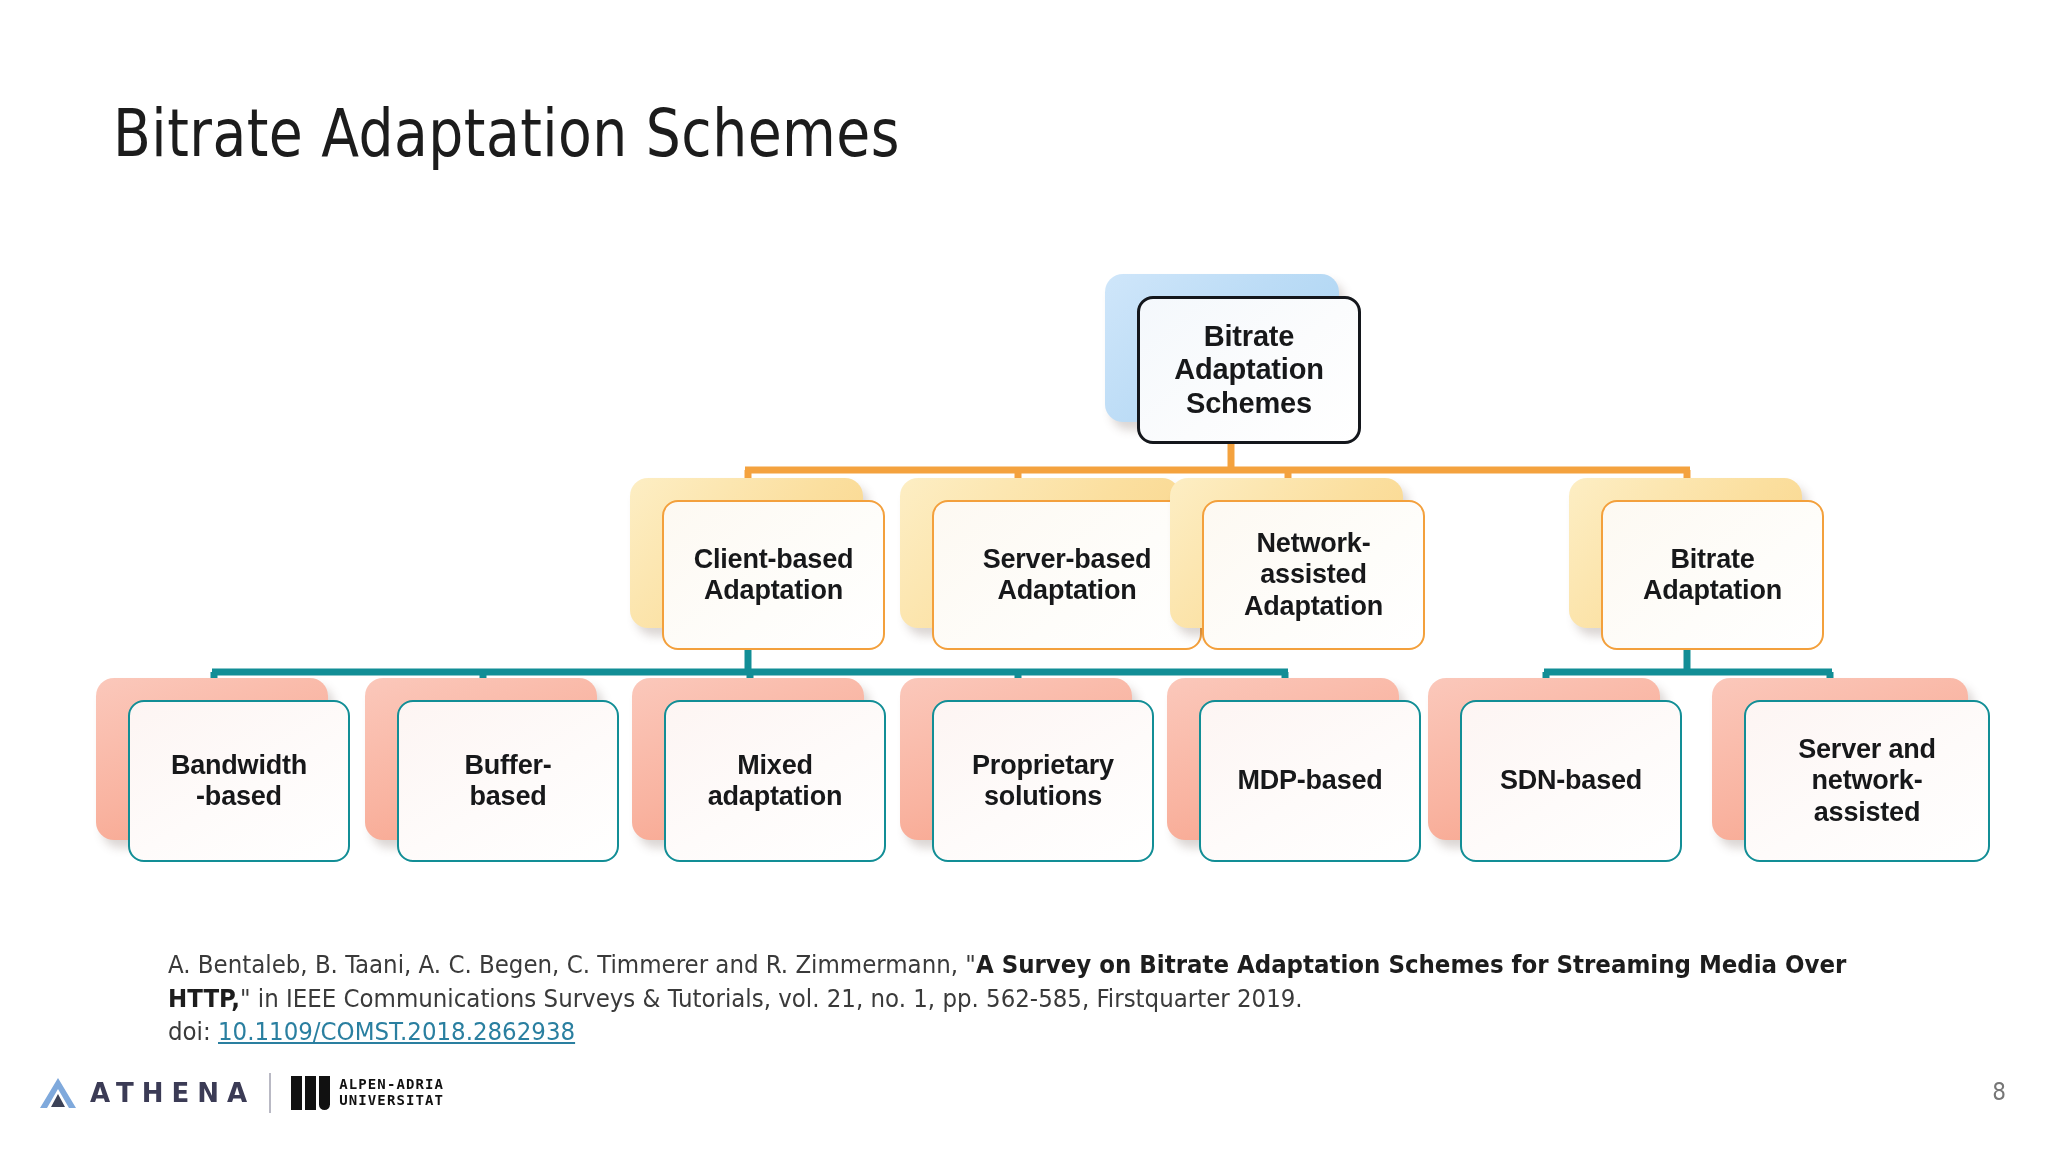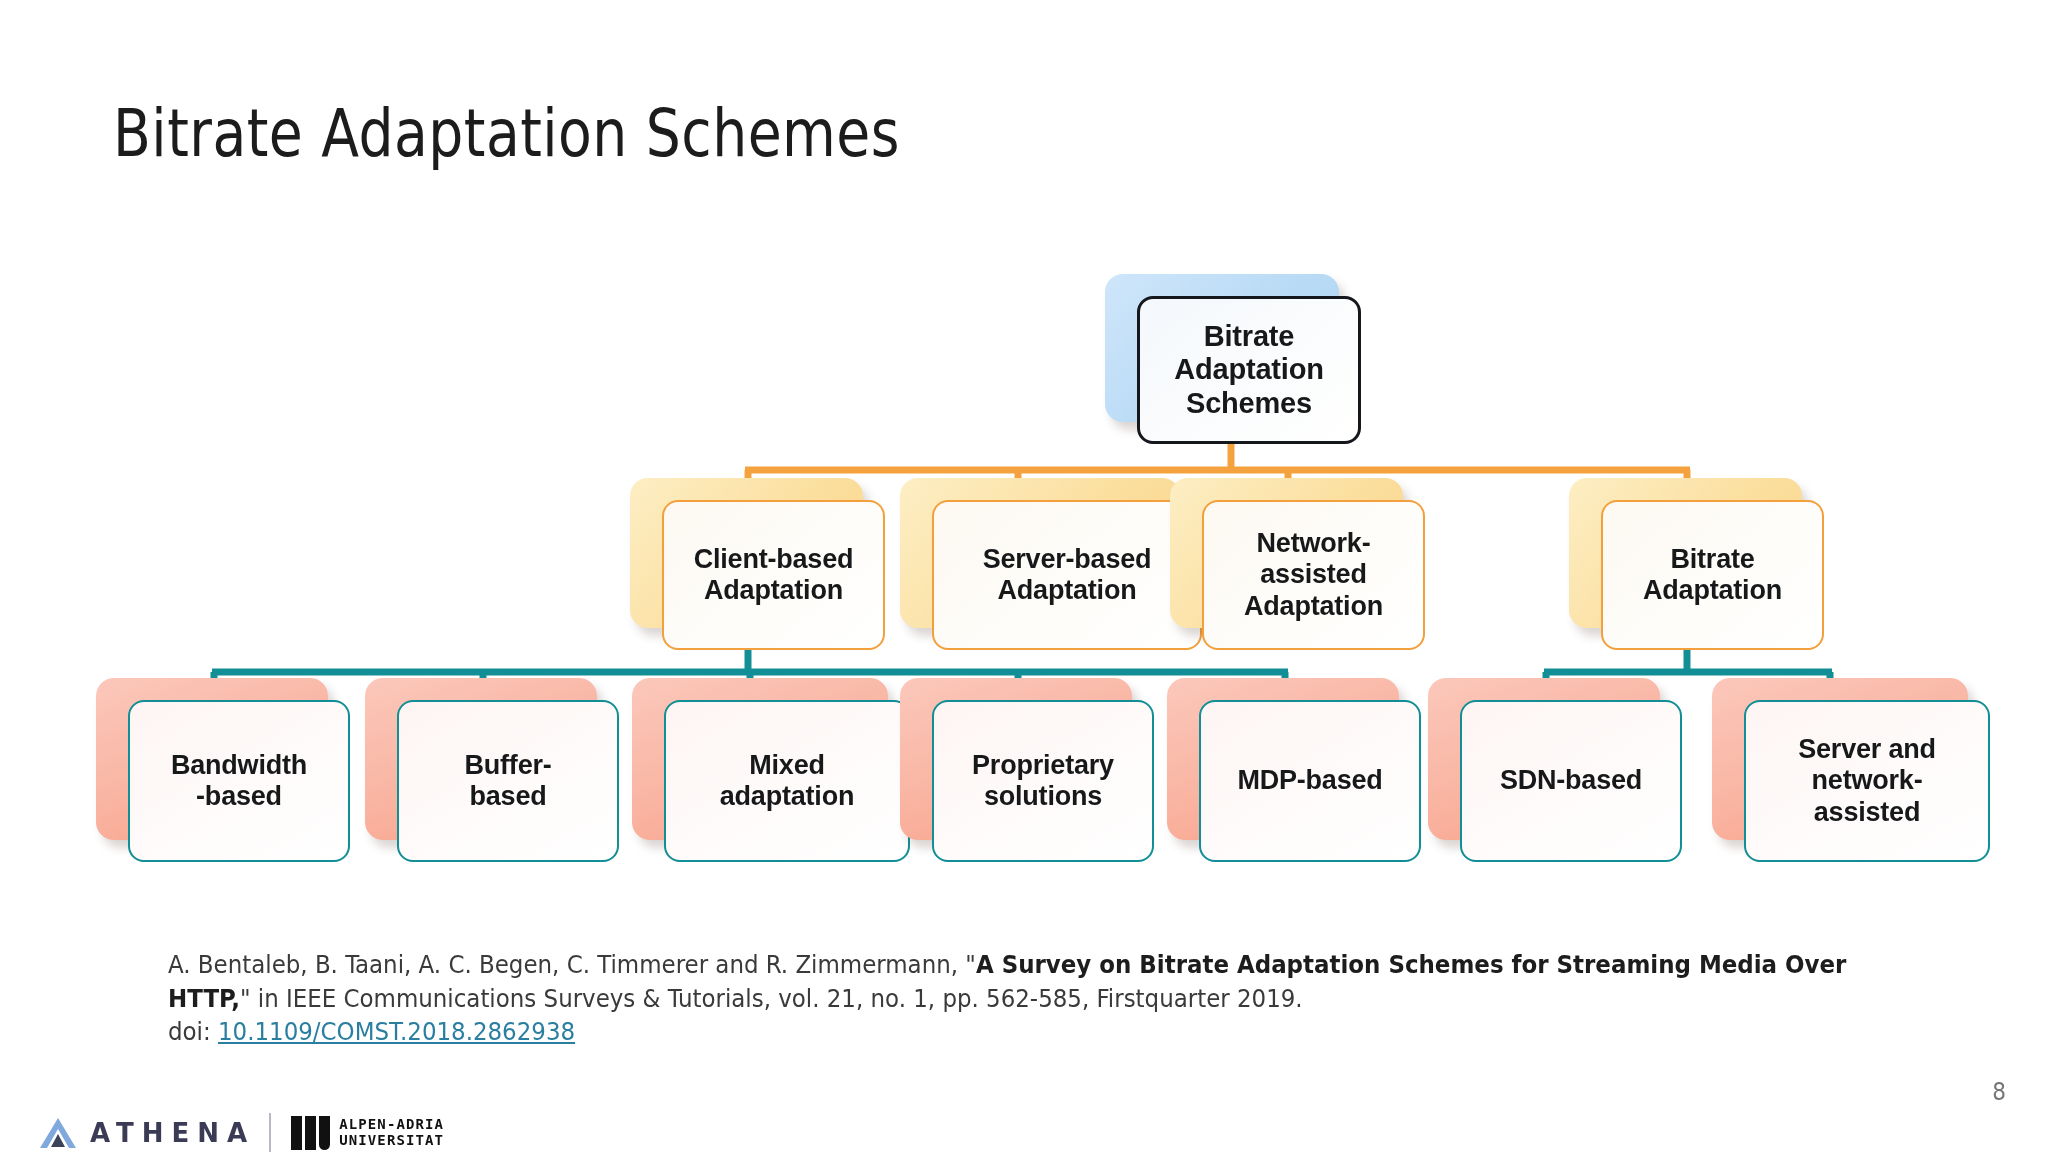--- a/index.html
+++ b/index.html
@@ -67,21 +67,21 @@
   
   .citation{
     position:absolute;left:126px;top:948px;width:1720px;
     font-family:"DejaVu Sans Condensed","Liberation Sans",sans-serif;
     font-size:25.5px;line-height:1.32;color:#3a3a3a;font-weight:400;margin-left:42px;
   }
   .citation b{font-weight:700;color:#1d1d1d;}
   .doi-link{color:#2a7fa0;}
 
   
-  .footer-logos{position:absolute;left:38px;top:1073px;display:flex;align-items:center;gap:0;margin-top:40px;}
+  .footer-logos{position:absolute;left:38px;top:1073px;display:flex;align-items:center;gap:0;}
   .athena-mark{width:40px;height:34px;margin-right:12px;}
   .athena-word{
     font-family:"DejaVu Sans","Liberation Sans",sans-serif;
     font-size:26px;font-weight:600;letter-spacing:8px;color:#3b3b55;
     line-height:1;
   }
   .logo-divider{width:2px;height:40px;background:#b9b9c4;margin:0 20px 0 14px;}
   .aau-bars{display:flex;align-items:flex-end;gap:3px;margin-right:9px;}
   .aau-bars i{display:block;width:11px;height:34px;background:#111111;}
   .aau-bars i.r{border-radius:0 0 6px 6px;}
@@ -195,21 +195,21 @@
     <div class="node n3" style="left:397px;top:700px;width:222px;height:162px;">
       <div class="shadowcard"></div>
       <div class="card">
         <span>
           <span>Buffer-</span><br>
           <span>based</span>
         </span>
       </div>
     </div>
 
-    <div class="node n3" style="left:664px;top:700px;width:222px;height:162px;padding-left:24px;">
+    <div class="node n3" style="left:664px;top:700px;width:222px;height:162px;">
       <div class="shadowcard"></div>
       <div class="card">
         <span>
           <span>Mixed</span><br>
           <span>adaptation</span>
         </span>
       </div>
     </div>
 
     <div class="node n3" style="left:1199px;top:700px;width:222px;height:162px;">

